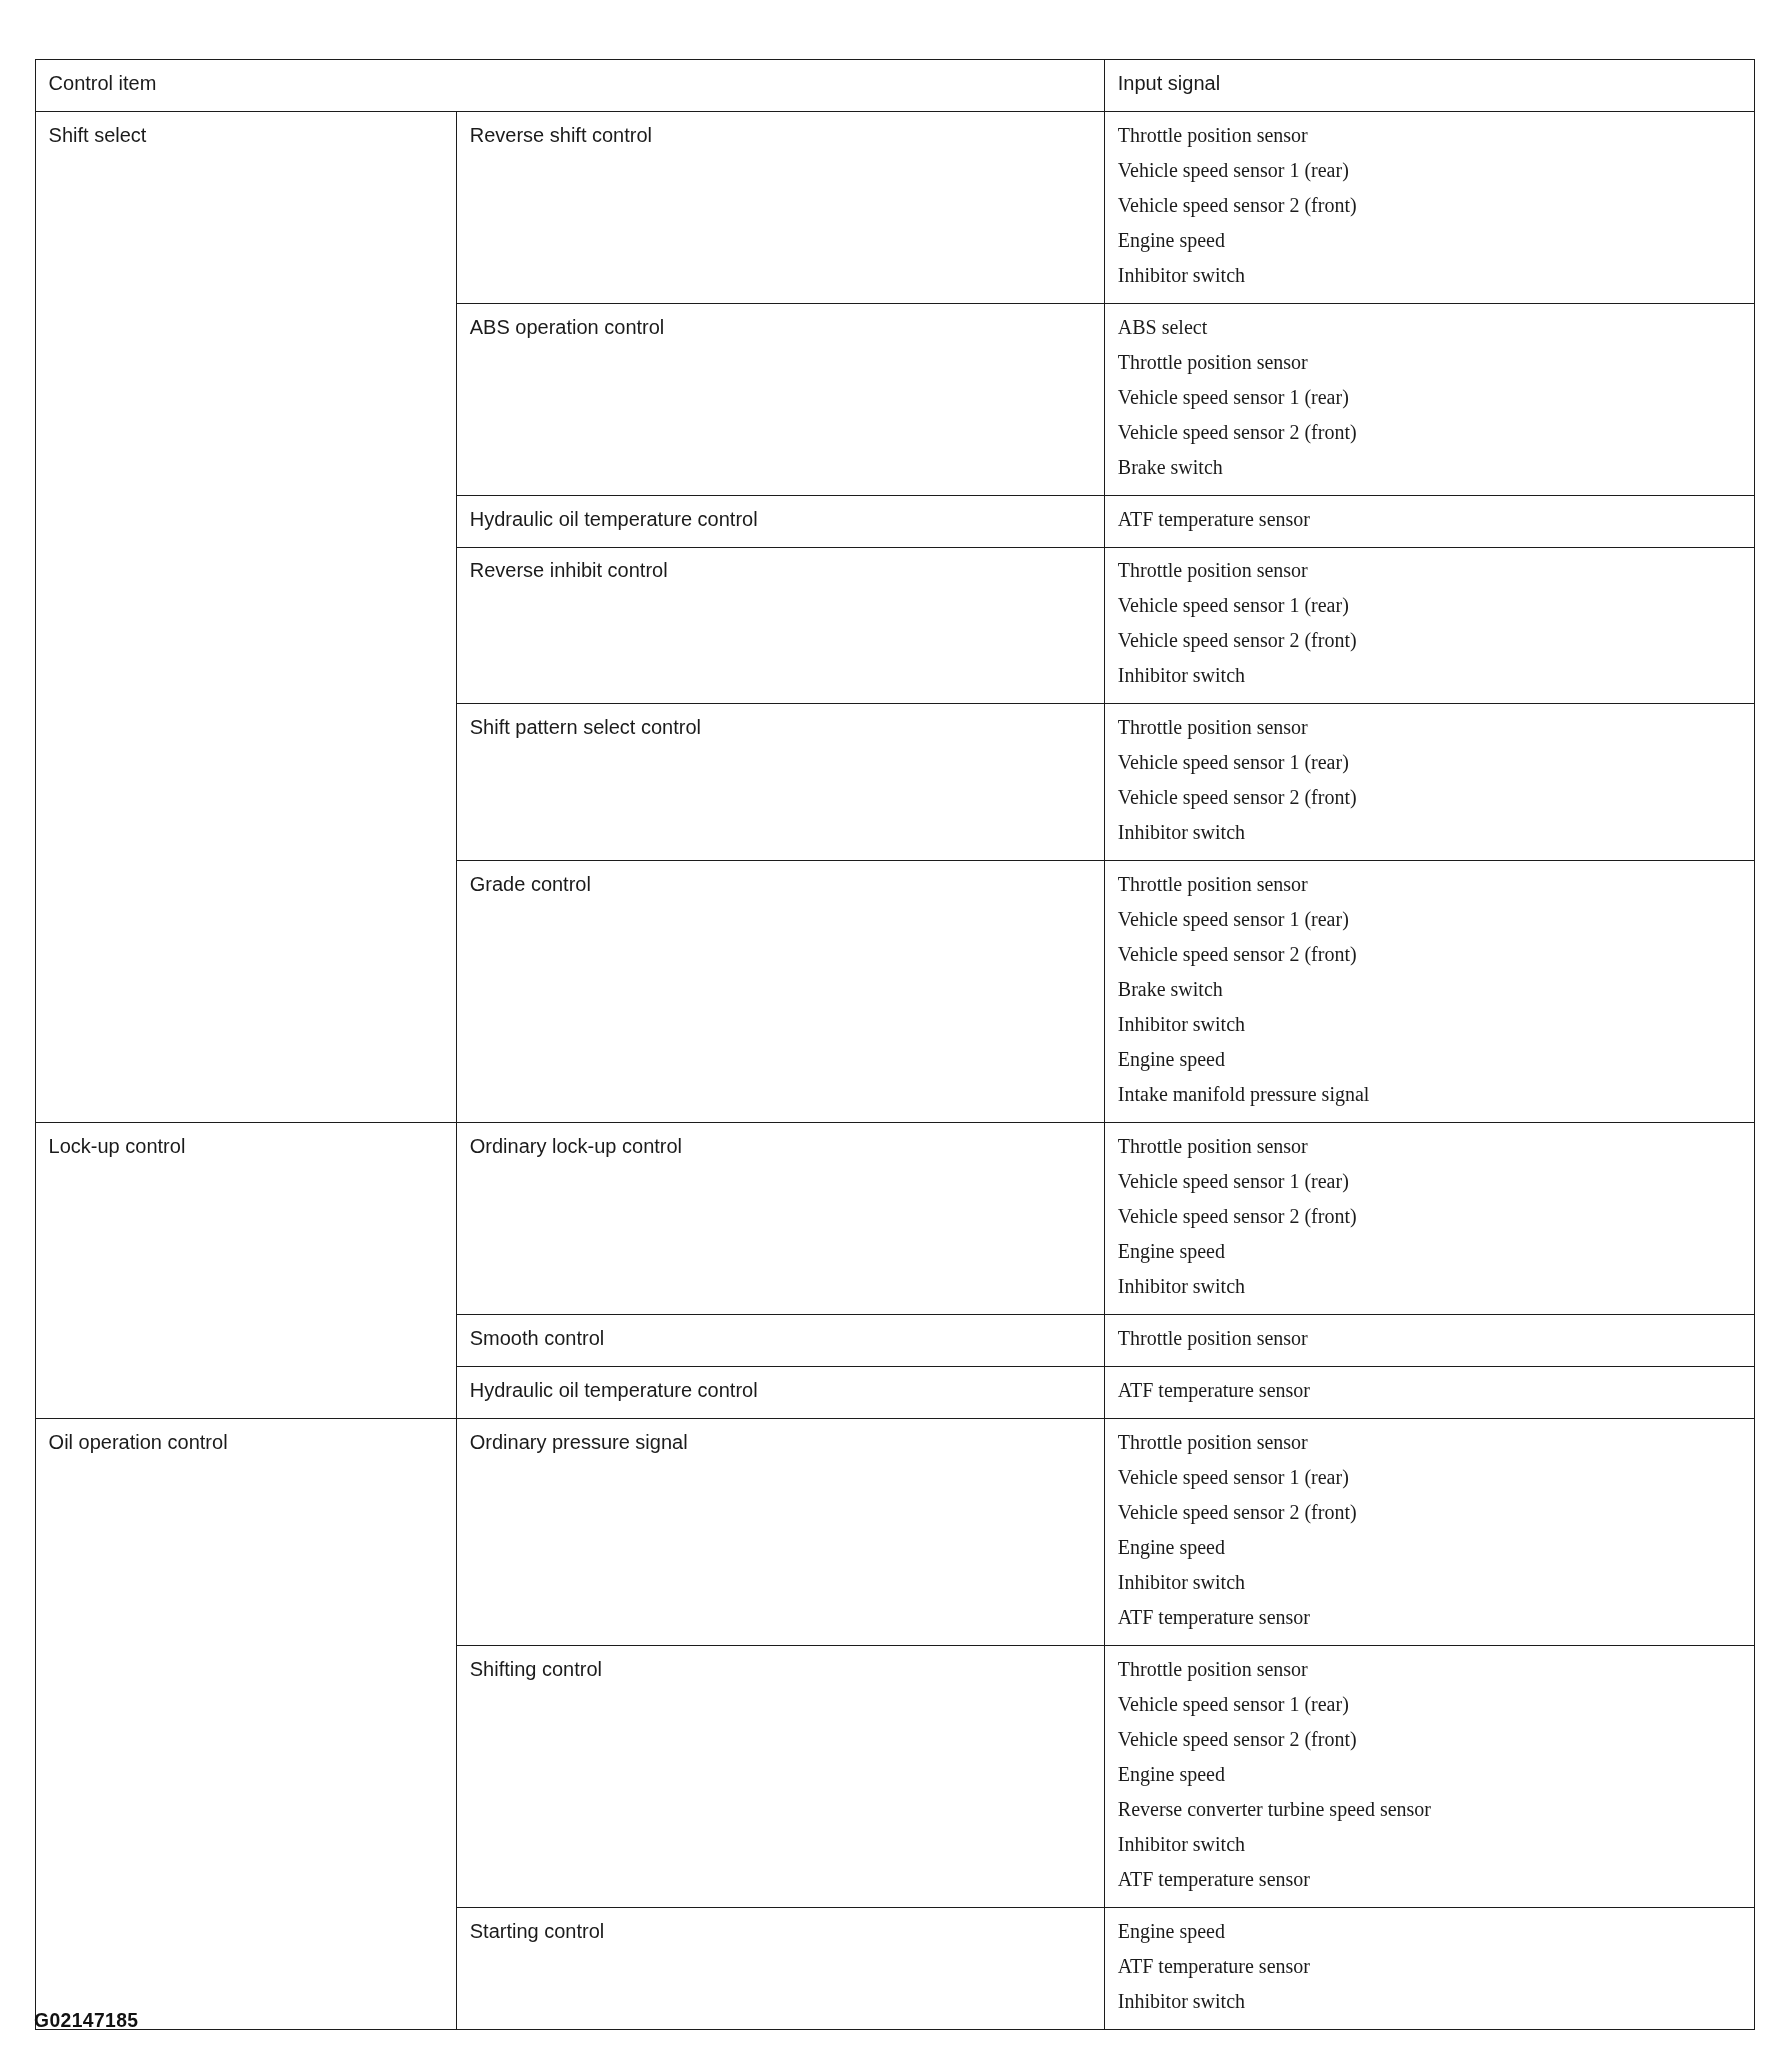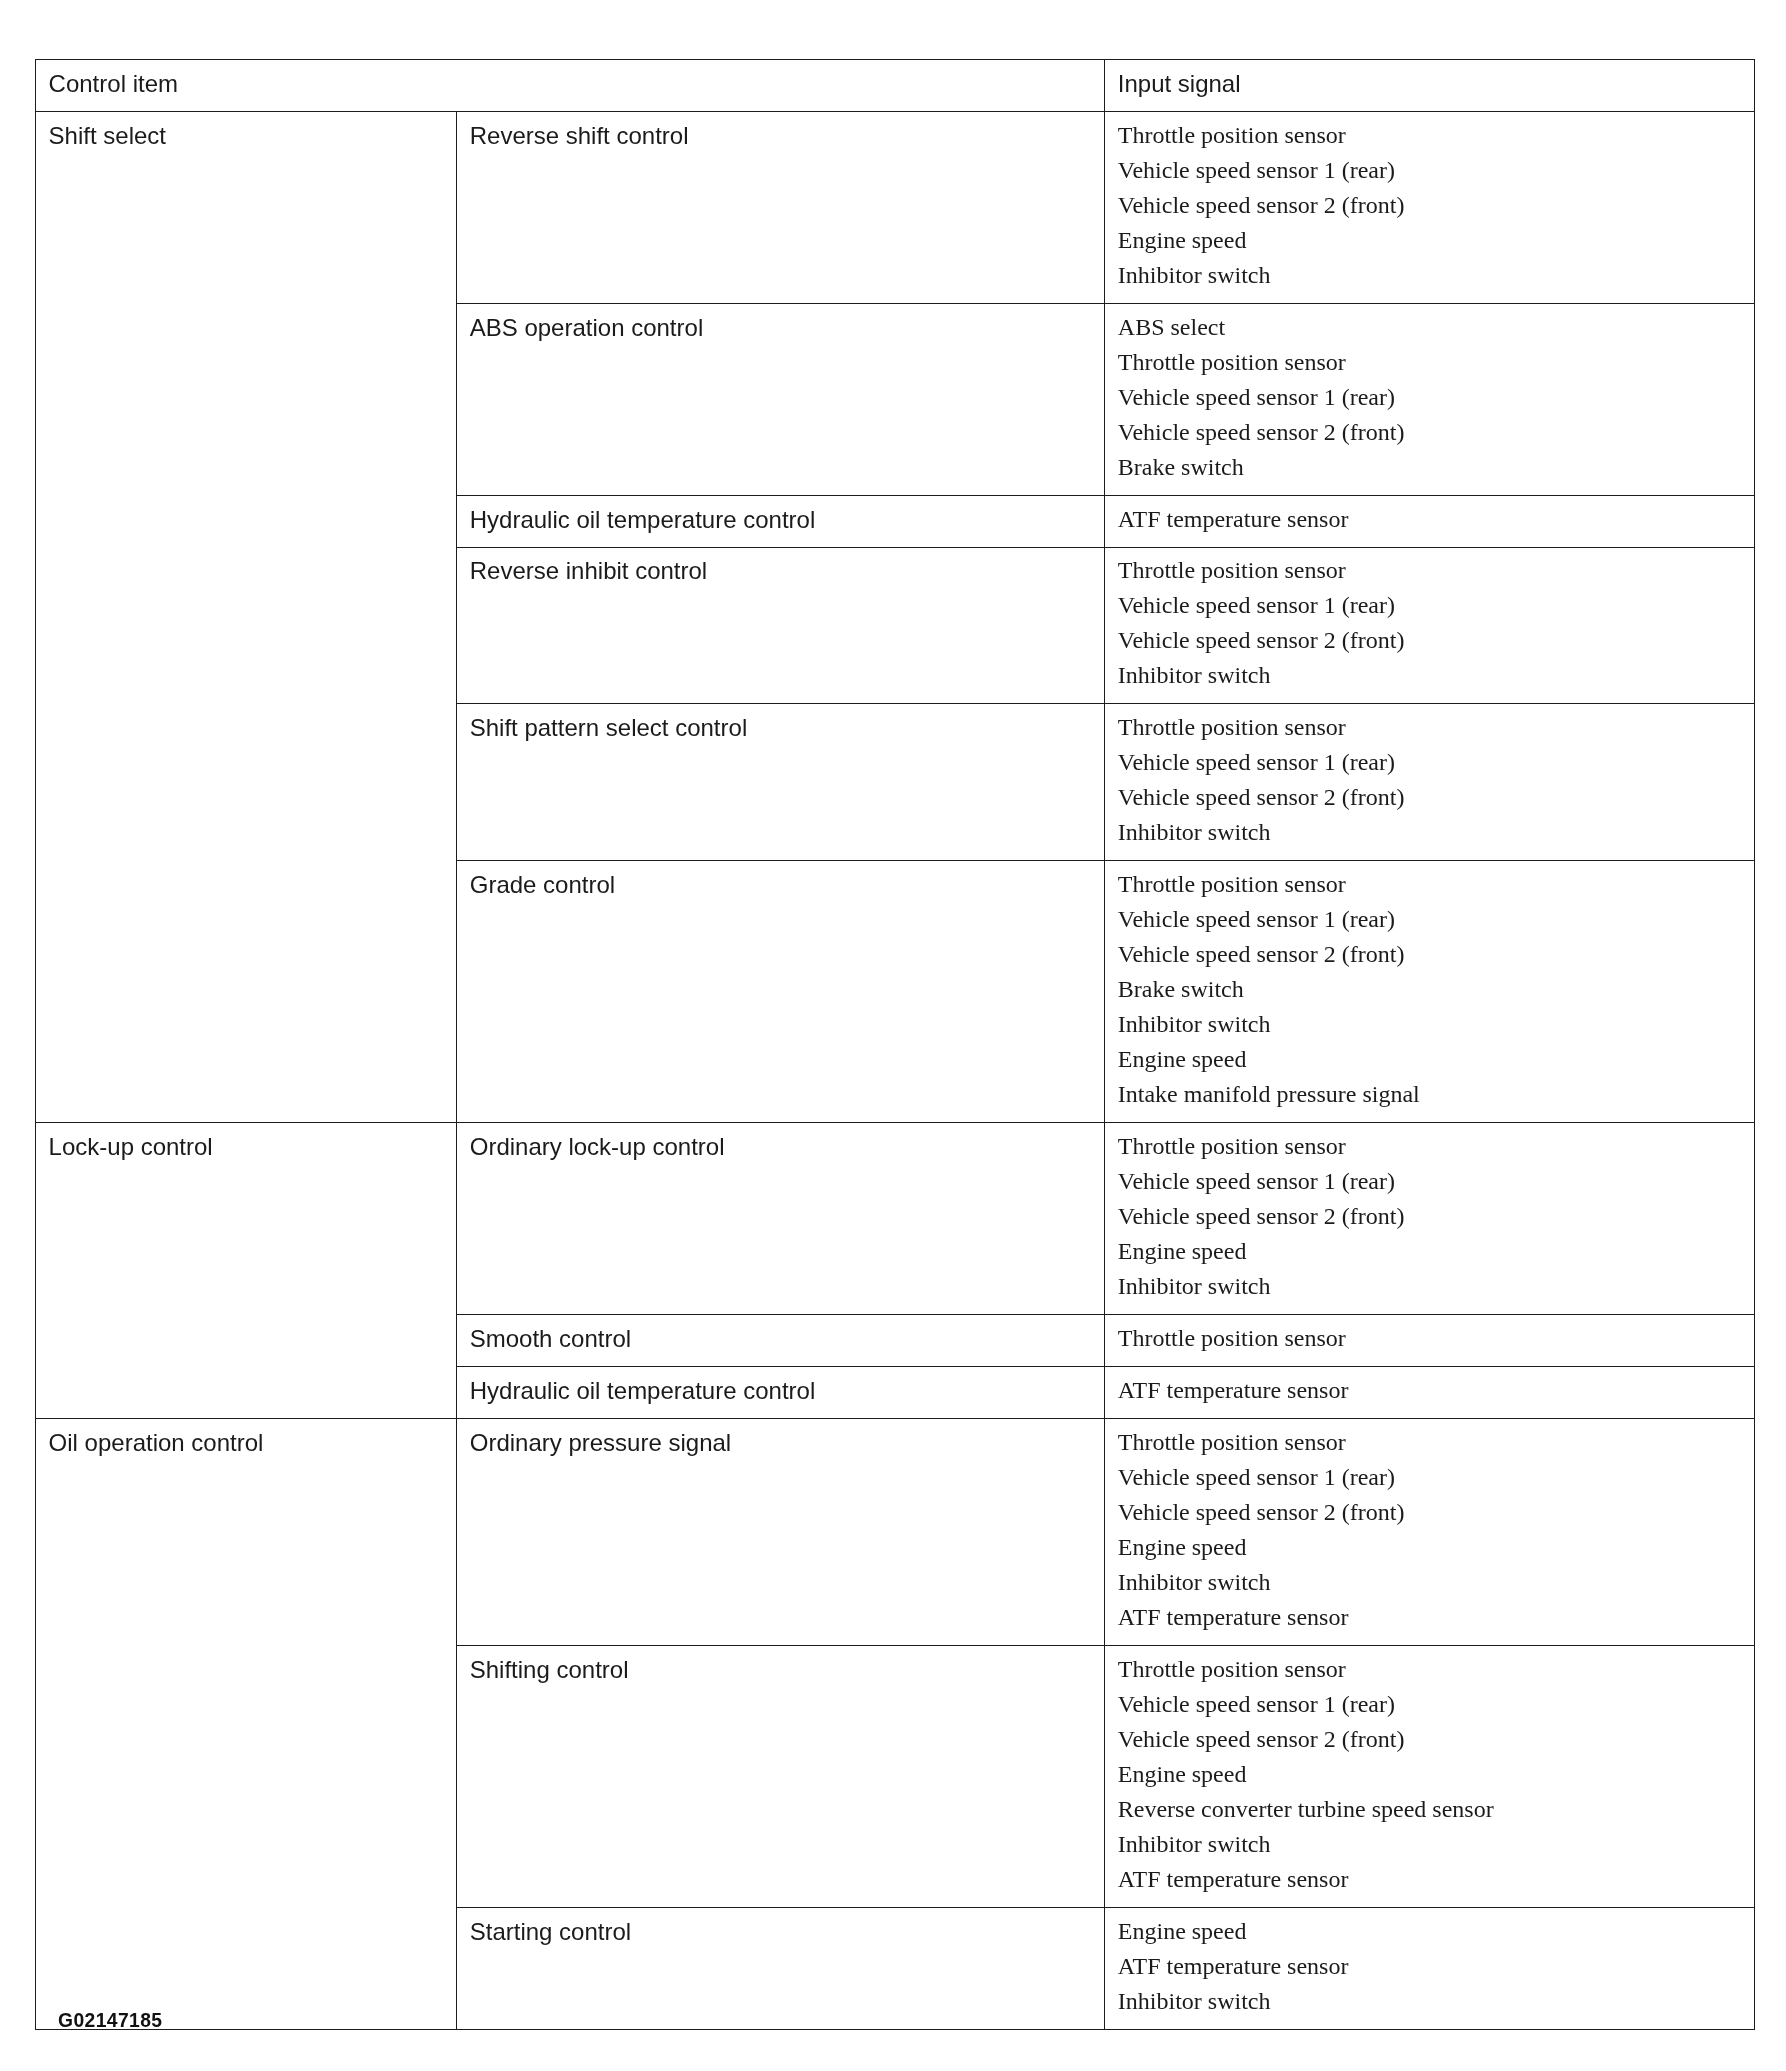--- a/index.html
+++ b/index.html
@@ -19,21 +19,21 @@
   .doc-table-wrap {
     position: absolute;
     left: 35px;
     top: 59px;
     width: 1720px;
   }
   table.control-table {
     width: 100%;
     border-collapse: collapse;
     table-layout: fixed;
-    font-size: 24px;
+    font-size: 20px;
     line-height: 35px;
   }
   table.control-table col.col-group   { width: 24.5%; }
   table.control-table col.col-control { width: 37.7%; }
   table.control-table col.col-signal  { width: 37.8%; }
   table.control-table th,
   table.control-table td {
     border: 1.7px solid #1c1c1c;
     vertical-align: top;
     text-align: left;
@@ -50,21 +50,20 @@
     font-family: Liberation Serif, serif;
   }
   .figure-id {
     position: absolute;
     left: 34px;
     top: 2010px;
     font-size: 19.3px;
     font-weight: bold;
     letter-spacing: 0.4px;
     color: #111111;
-    margin-left: 24px;
   }
 </style>
 </head>
 <body>
 
 <div class="doc-table-wrap">
   <table class="control-table">
     <colgroup>
       <col class="col-group">
       <col class="col-control">

